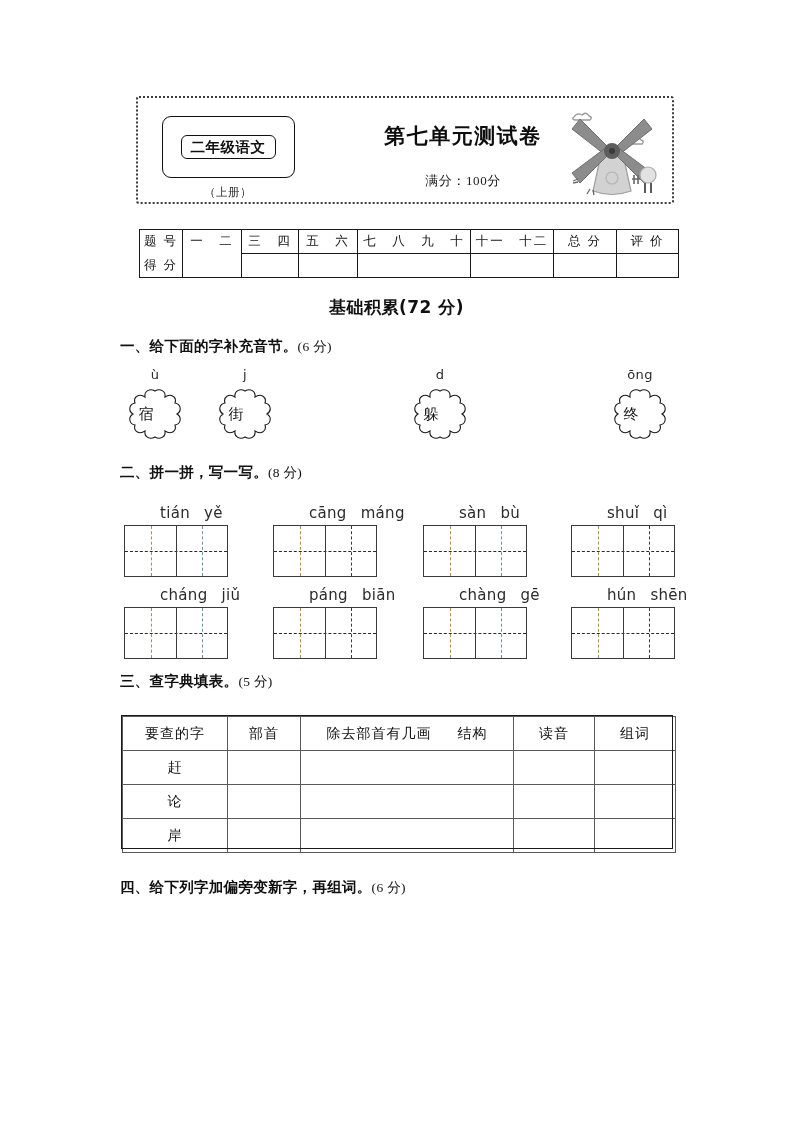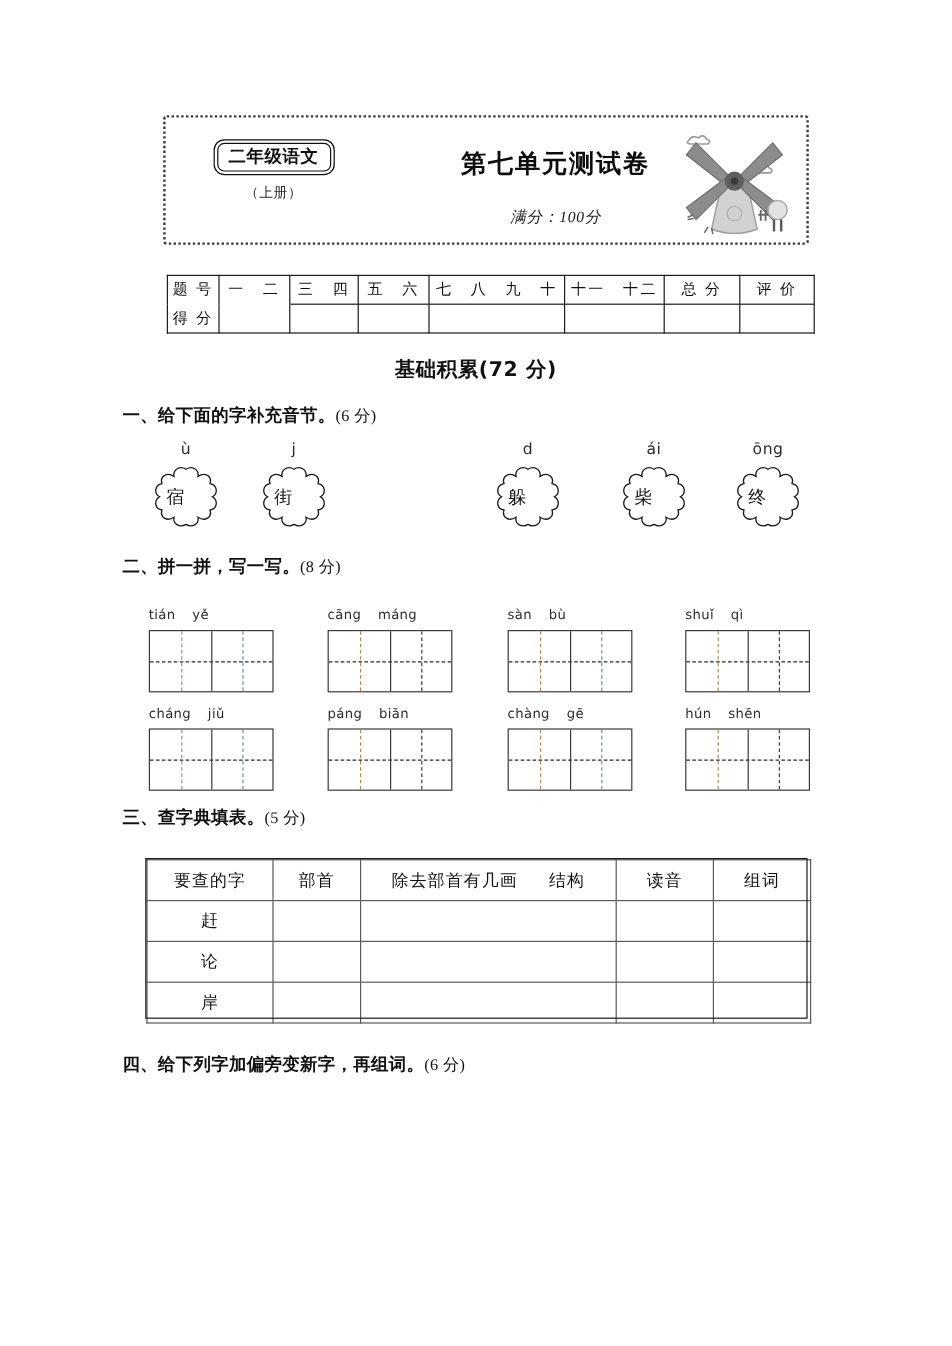--- a/index.html
+++ b/index.html
@@ -38,21 +38,21 @@
     position: absolute;
     left: 20px;
     top: 18px;
     width: 140px;
     text-align: center;
   }
   .grade-badge {
     display: inline-block;
     border: 1px solid #111;
     border-radius: 9px;
-    padding: 2px;
+    padding: 18px;
   }
   .grade-badge-inner {
     border: 1.6px solid #111;
     border-radius: 6px;
     padding: 2px 9px;
     font-family: "DejaVu Sans", sans-serif;
     font-size: 14.5px;
     font-weight: bold;
     letter-spacing: 0.5px;
     line-height: 1.25;
@@ -80,21 +80,20 @@
   .paper-score {
     position: absolute;
     left: 180px;
     top: 74px;
     width: 290px;
     text-align: center;
     font-family: "Liberation Serif", serif;
     font-size: 13px;
     letter-spacing: 0.6px;
     color: #1a1a1a;
-    font-style: italic;
   }
 
   
   .windmill {
     position: absolute;
     right: 8px;
     top: 3px;
     width: 104px;
     height: 100px;
   }
@@ -128,21 +127,21 @@
     position: absolute;
     width: 793px;
     text-align: center;
     font-family: "DejaVu Sans", sans-serif;
     font-size: 17px;
     font-weight: bold;
     letter-spacing: 0.5px;
   }
   .q-head {
     position: absolute;
-    left: 102px;
+    left: 120px;
     font-family: "DejaVu Sans", sans-serif;
     font-size: 14.5px;
     font-weight: bold;
     letter-spacing: 0.3px;
     white-space: nowrap;
   }
   .q-head .pts {
     font-family: "Liberation Serif", serif;
     font-weight: normal;
     font-size: 13.5px;
@@ -188,26 +187,27 @@
     font-size: 15px;
     color: #141414;
   }
 
   
   .grid-group {
     position: absolute;
   }
   .grid-pinyin {
     font-family: "DejaVu Sans", sans-serif;
-    font-size: 11px;
+    font-size: 15px;
     color: #2b2b2b;
     height: 18px;
     line-height: 18px;
     white-space: nowrap;
     letter-spacing: 0.3px;
+    margin-left: 36px;
   }
   .grid-pinyin span.p1 { display: inline-block; }
   .grid-pinyin span.p2 { display: inline-block; margin-left: 14px; }
   .tzg {
     position: relative;
     width: 104px;
     height: 52px;
     border: 1.2px solid #3a3a3a;
     box-sizing: border-box;
     margin-top: 3px;
@@ -380,29 +380,20 @@
     <div class="flower-item" style="left:285px">
       <div class="flower-pinyin">d</div>
       <div class="flower-shape">
         <svg width="56" height="52" viewBox="0 0 56 52">
           <path d="M28 3 C33 0 39 3 38 9 C44 5 50 9 48 15 C54 16 55 23 50 26 C55 29 54 36 48 37 C50 43 44 47 38 43 C39 49 33 52 28 49 C23 52 17 49 18 43 C12 47 6 43 8 37 C2 36 1 29 6 26 C1 23 2 16 8 15 C6 9 12 5 18 9 C17 3 23 0 28 3 Z" fill="#ffffff" stroke="#1a1a1a" stroke-width="1.1"></path>
         </svg>
       </div>
       <div class="flower-char" style="top:22px">躲</div>
     </div>
 
-    <div class="flower-item" style="left:390px">
-      <div class="flower-pinyin">ái</div>
-      <div class="flower-shape">
-        <svg width="56" height="52" viewBox="0 0 56 52">
-          <path d="M28 3 C33 0 39 3 38 9 C44 5 50 9 48 15 C54 16 55 23 50 26 C55 29 54 36 48 37 C50 43 44 47 38 43 C39 49 33 52 28 49 C23 52 17 49 18 43 C12 47 6 43 8 37 C2 36 1 29 6 26 C1 23 2 16 8 15 C6 9 12 5 18 9 C17 3 23 0 28 3 Z" fill="#ffffff" stroke="#1a1a1a" stroke-width="1.1"></path>
-        </svg>
-      </div>
-      <div class="flower-char" style="top:22px">柴</div>
-    </div>
 
     <div class="flower-item" style="left:485px">
       <div class="flower-pinyin">ōng</div>
       <div class="flower-shape">
         <svg width="56" height="52" viewBox="0 0 56 52">
           <path d="M28 3 C33 0 39 3 38 9 C44 5 50 9 48 15 C54 16 55 23 50 26 C55 29 54 36 48 37 C50 43 44 47 38 43 C39 49 33 52 28 49 C23 52 17 49 18 43 C12 47 6 43 8 37 C2 36 1 29 6 26 C1 23 2 16 8 15 C6 9 12 5 18 9 C17 3 23 0 28 3 Z" fill="#ffffff" stroke="#1a1a1a" stroke-width="1.1"></path>
         </svg>
       </div>
       <div class="flower-char" style="top:22px">终</div>
     </div>

